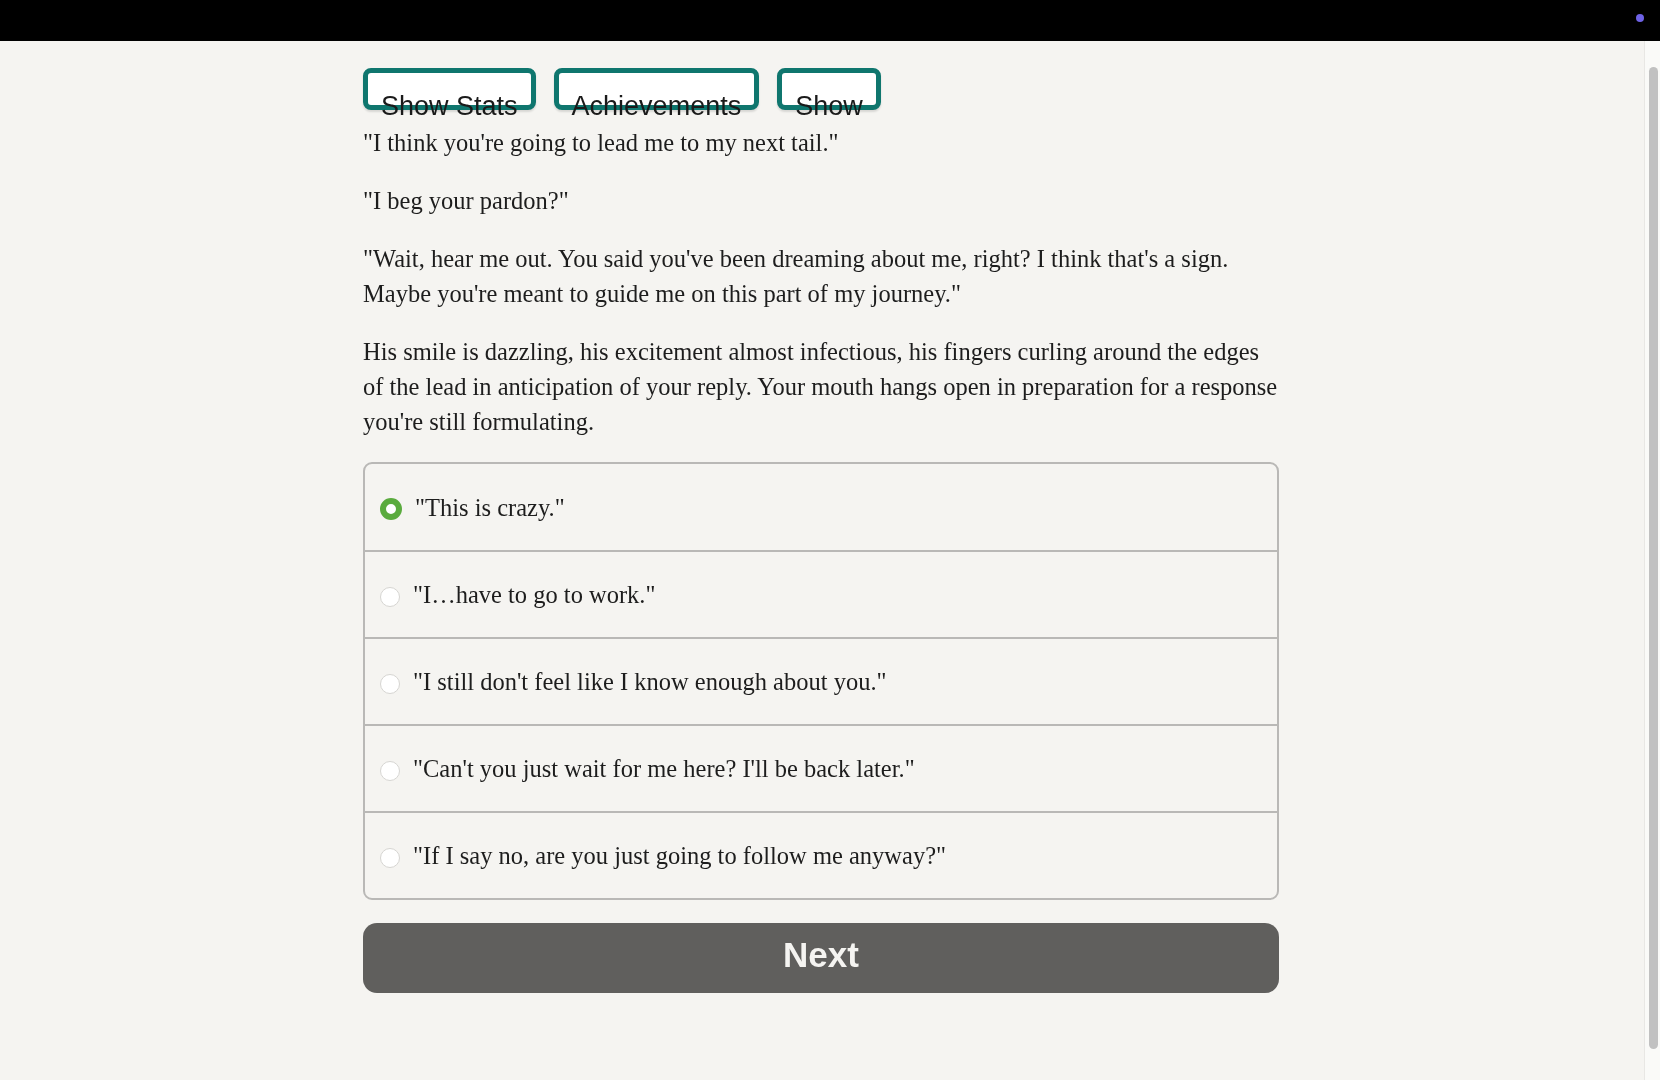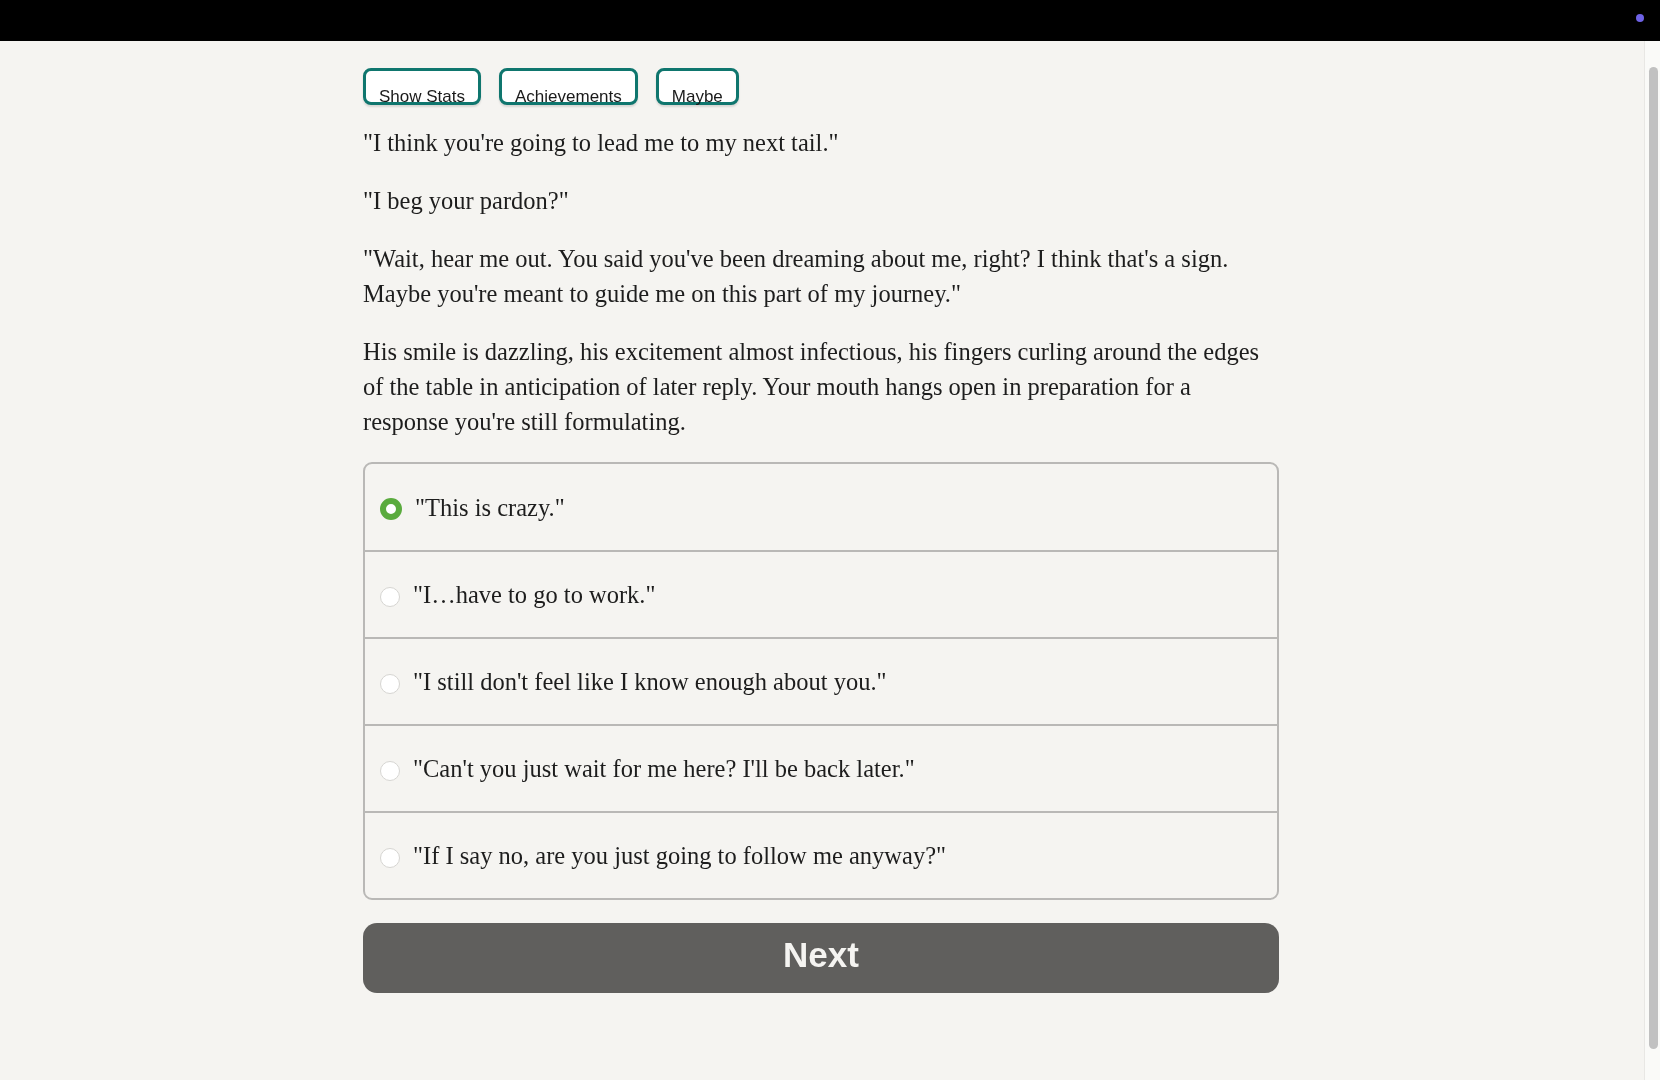--- a/index.html
+++ b/index.html
@@ -57,27 +57,27 @@
       width: 916px;
     }
     .toolbar {
       display: flex;
       gap: 18px;
       height: 37px;
       margin-bottom: 20px;
     }
     .tool-btn {
       font-family: "Liberation Sans", sans-serif;
-      font-size: 17px;
+      font-size: 27px;
       color: #1a1a1a;
       background: #ffffff;
-      border: 3px solid #0f766e;
+      border: 5px solid #0f766e;
       border-radius: 8px;
       box-shadow: 0 2px 2px rgba(0,0,0,0.12);
-      padding: 8px 13px;
+      padding: 16px 13px;
       height: 37px;
       line-height: 35px;
       box-sizing: border-box;
       cursor: pointer;
       white-space: nowrap;
     }
     .story p {
       margin: 0 0 23px 0;
       font-size: 24.5px;
       line-height: 35px;
@@ -145,28 +145,28 @@
 </div>
 
 <div class="scroll-track">
   <div class="scroll-thumb"></div>
 </div>
 
 <div class="content">
   <div class="toolbar">
     <div class="tool-btn">Show Stats</div>
     <div class="tool-btn">Achievements</div>
-    <div class="tool-btn">Maybe</div>
+    <div class="tool-btn">Show</div>
   </div>
 
   <div class="story">
     <p>"I think you're going to lead me to my next tail."</p>
     <p>"I beg your pardon?"</p>
     <p>"Wait, hear me out. You said you've been dreaming about me, right? I think that's a sign. Maybe you're meant to guide me on this part of my journey."</p>
-    <p>His smile is dazzling, his excitement almost infectious, his fingers curling around the edges of the table in anticipation of later reply. Your mouth hangs open in preparation for a response you're still formulating.</p>
+    <p>His smile is dazzling, his excitement almost infectious, his fingers curling around the edges of the lead in anticipation of your reply. Your mouth hangs open in preparation for a response you're still formulating.</p>
   </div>
 
   <div class="choices">
     <div class="choice">
       <span class="radio selected"></span>
       <span class="choice-label">"This is crazy."</span>
     </div>
     <div class="choice">
       <span class="radio"></span>
       <span class="choice-label">"I…have to go to work."</span>

